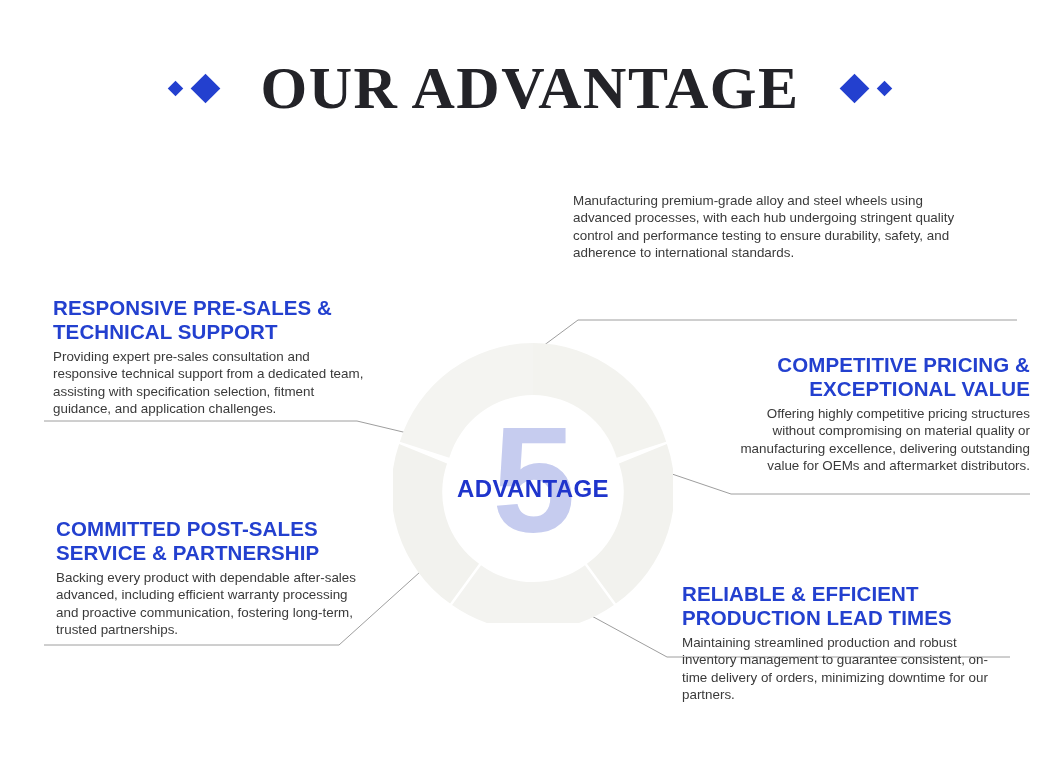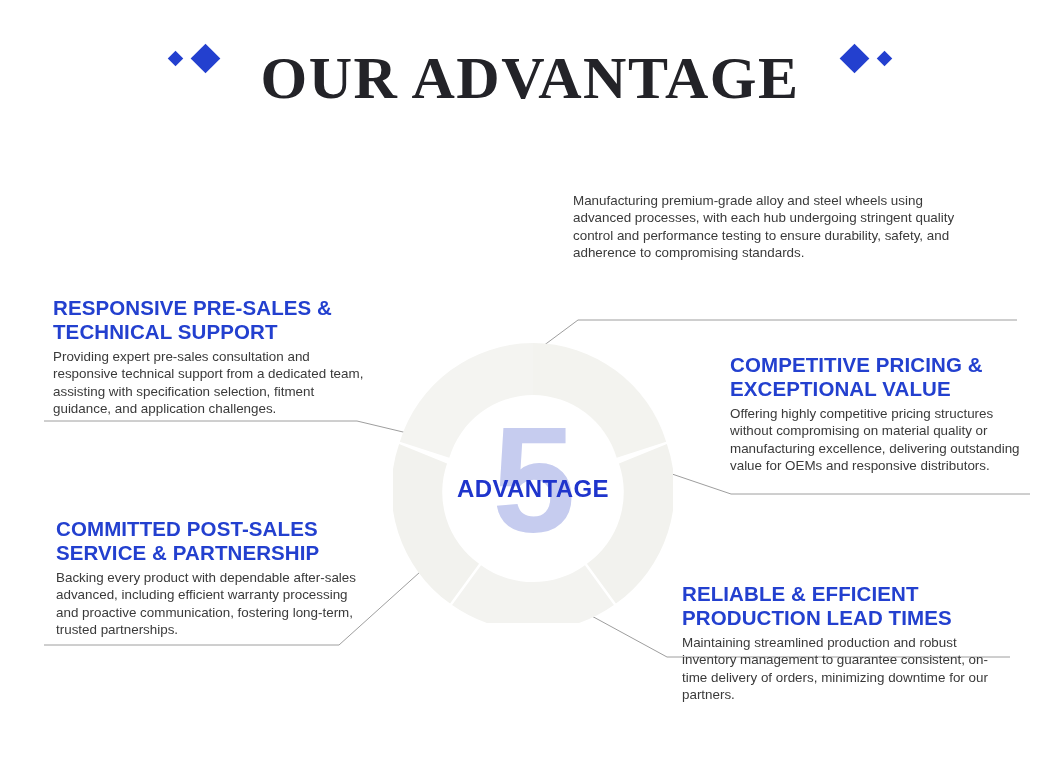--- a/index.html
+++ b/index.html
@@ -8,21 +8,21 @@
     background:#ffffff;
     font-family:"Liberation Sans", sans-serif;
     overflow:hidden;
     position:relative;
   }
   #stage{position:relative;width:1060px;height:763px;}
 
   
   .header{
     position:absolute;left:0;top:48px;width:1060px;height:80px;
-    display:flex;align-items:flex-start;justify-content:center;gap:0;
+    display:flex;align-items:center;justify-content:center;gap:0;
   }
   .page-title{
     font-family:"Liberation Serif", serif;
     font-size:60px;
     font-weight:700;
     letter-spacing:1.5px;
     color:#232328;
     white-space:nowrap;
     line-height:1;
     margin:0 44px;
@@ -63,21 +63,21 @@
     letter-spacing:0.1px;
   }
   .block p{
     margin:0;
     font-size:13.4px;
     line-height:1.30;
     color:#3a3a3a;
   }
 
   .b-premium   {left:573px; top:192px; width:400px;}
-  .b-pricing   {left:730px; top:353px; width:300px;}
+  .b-pricing   {left:730px; top:353px; width:300px;text-align:right;}
   .b-lead      {left:682px; top:582px; width:330px;}
   .b-presales  {left:53px;  top:296px; width:320px;}
   .b-postsales {left:56px;  top:517px; width:310px;}
 </style>
 </head>
 <body>
 
 <div id="stage">
 
   <div class="header">
@@ -116,26 +116,26 @@
         <path d="M220.93,262.05 A140,140 0 0,1 59.07,262.05 L88.05,222.15 A88,88 0 0,0 191.95,222.15 Z" fill="#f3f3f0"></path>
         <path d="M57.06,260.61 A140,140 0 0,1 6.11,101.09 L54.03,120.43 A88,88 0 0,0 86.05,220.71 Z" fill="#f2f2ee"></path>
         <path d="M6.84,98.73 A140,140 0 0,1 140,0 L140,52 A88,88 0 0,0 56.29,114.79 Z" fill="#f4f4f1"></path>
       </g>
     </svg>
     <div class="center-num">5</div>
     <div class="center-label">ADVANTAGE</div>
   </div>
 
   <div class="block b-premium">
-    <p>Manufacturing premium-grade alloy and steel wheels using advanced processes, with each hub undergoing stringent quality control and performance testing to ensure durability, safety, and adherence to compromising standards.</p>
+    <p>Manufacturing premium-grade alloy and steel wheels using advanced processes, with each hub undergoing stringent quality control and performance testing to ensure durability, safety, and adherence to international standards.</p>
   </div>
 
   <div class="block b-pricing">
     <h3>COMPETITIVE PRICING &amp; EXCEPTIONAL VALUE</h3>
-    <p>Offering highly competitive pricing structures without compromising on material quality or manufacturing excellence, delivering outstanding value for OEMs and responsive distributors.</p>
+    <p>Offering highly competitive pricing structures without compromising on material quality or manufacturing excellence, delivering outstanding value for OEMs and aftermarket distributors.</p>
   </div>
 
   <div class="block b-presales">
     <h3>RESPONSIVE PRE-SALES &amp; TECHNICAL SUPPORT</h3>
     <p>Providing expert pre-sales consultation and responsive technical support from a dedicated team, assisting with specification selection, fitment guidance, and application challenges.</p>
   </div>
 
   <div class="block b-lead">
     <h3>RELIABLE &amp; EFFICIENT PRODUCTION LEAD TIMES</h3>
     <p>Maintaining streamlined production and robust inventory management to guarantee consistent, on-time delivery of orders, minimizing downtime for our partners.</p>

